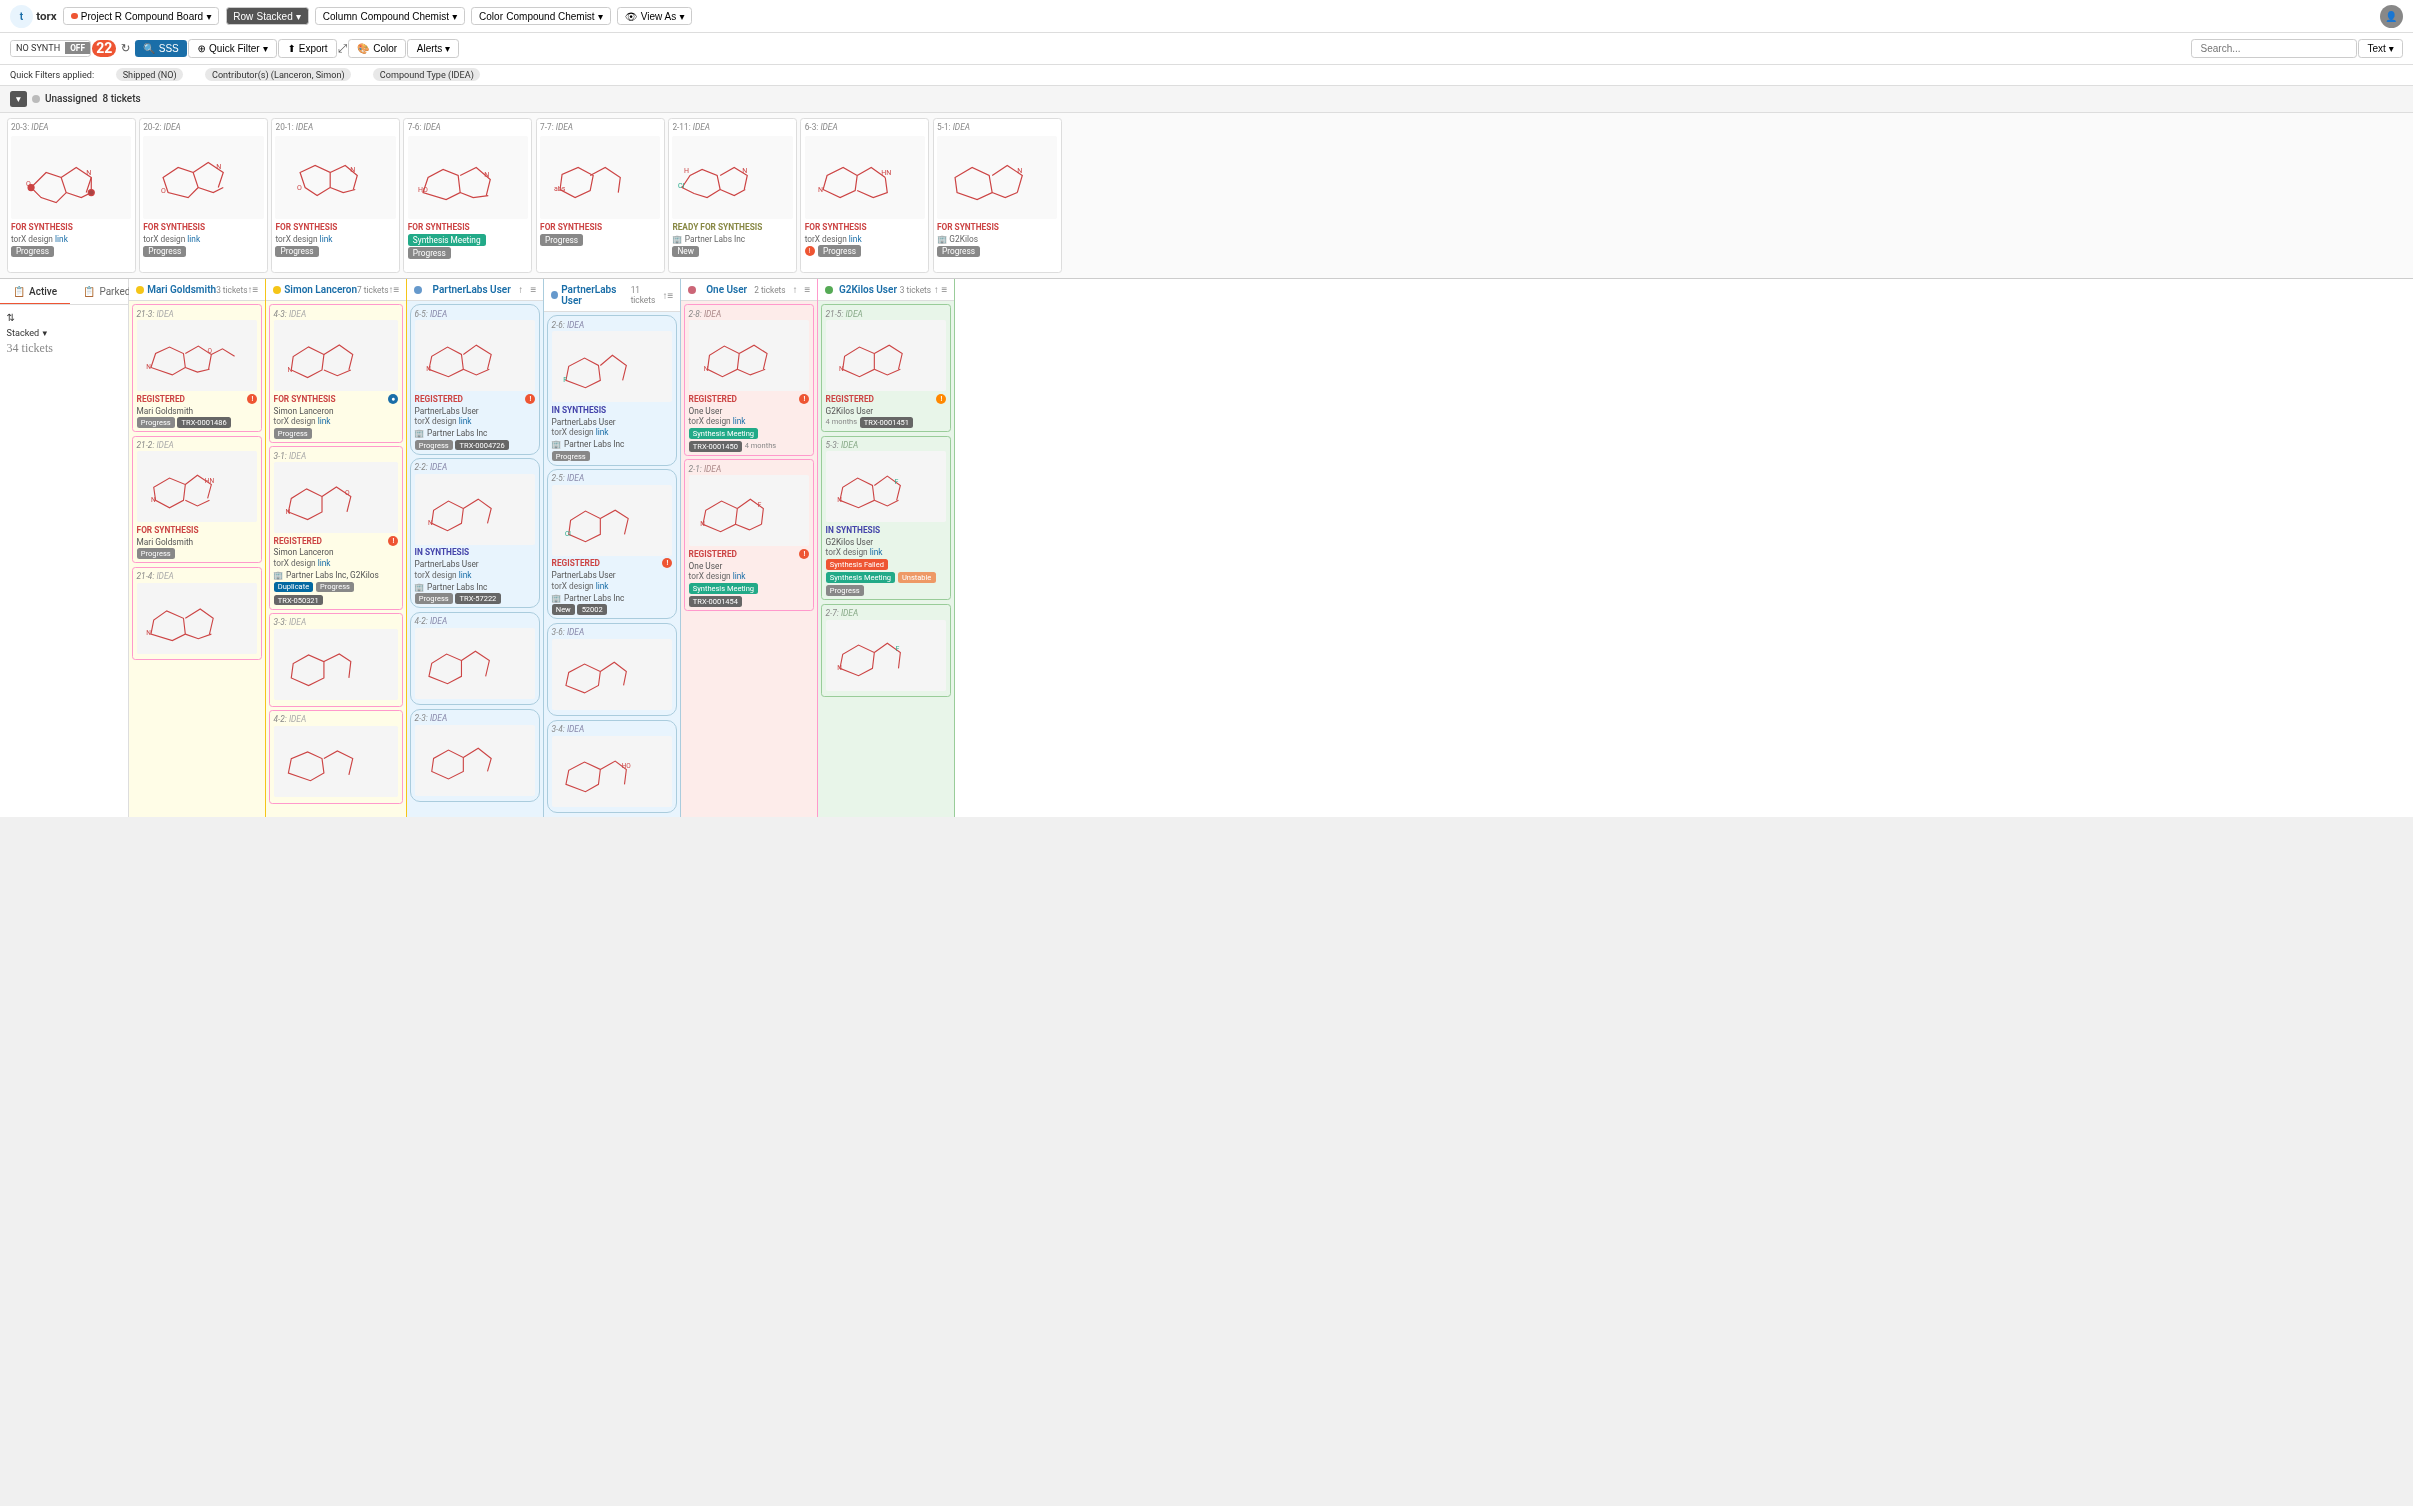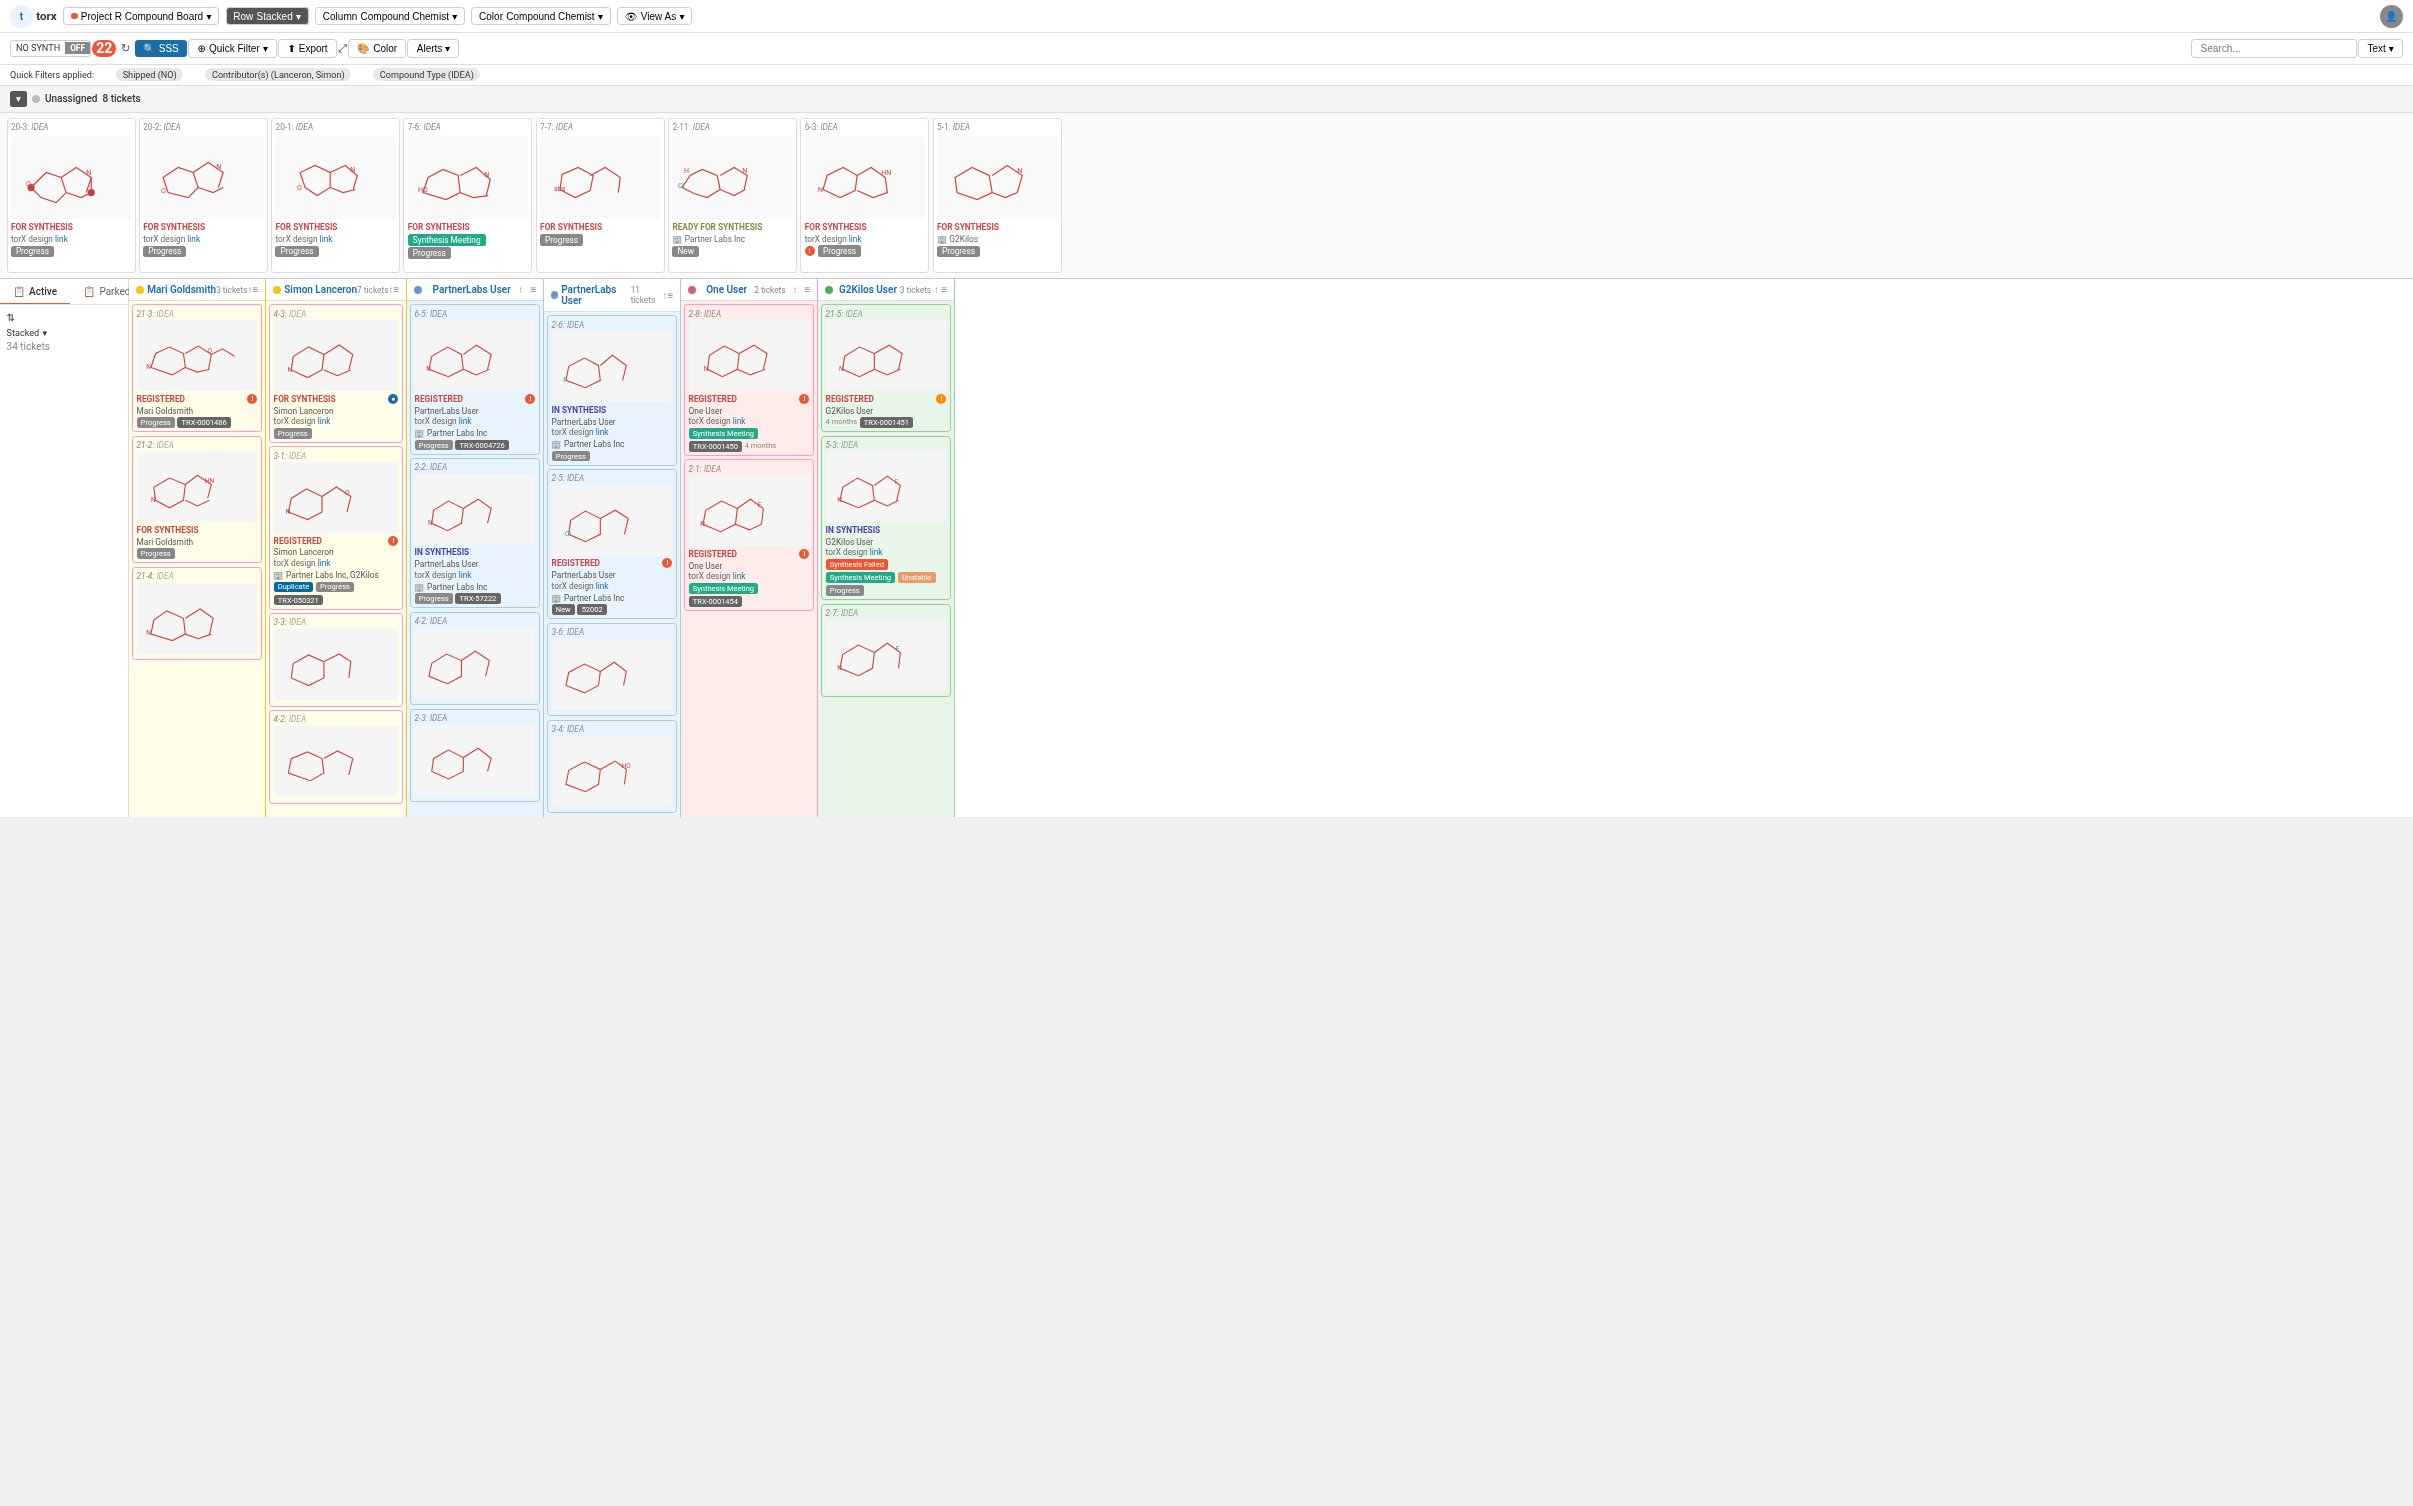--- a/index.html
+++ b/index.html
@@ -58,21 +58,21 @@
     .board-columns { display: flex; flex: 1; overflow-x: auto; }
     .board-column { min-width: 137px; max-width: 137px; background: #f8f8f8; border-right: 0.8px solid #ddd; display: flex; flex-direction: column; }
     .column-header { padding: 5px 6.6px; border-bottom: 0.8px solid #ddd; display: flex; align-items: center; justify-content: space-between; background: #fff; }
     .column-title { font-size: 10px; font-weight: 600; color: #1a6ea8; }
     .column-count { font-size: 8.3px; color: #888; }
     .column-cards { padding: 3.3px; display: flex; flex-direction: column; gap: 3.3px; overflow-y: auto; }
     
     
     .bcard { background: #fff; border-radius: 3.3px; border: 0.8px solid #ddd; padding: 3.3px; cursor: pointer; }
     .bcard.yellow { background: #fffde7; border-color: #f9c; }
-    .bcard.blue { background: #e8f4fd; border-color: #acd; }
+    .bcard.blue { background: #e8f4fd; border-color: #acd; border-radius: 10px; }
     .bcard.red { background: #fdecea; border-color: #f9c; }
     .bcard.green { background: #e8f5e9; border-color: #9c9; }
     .bcard-id { font-size: 8.3px; color: #888; font-style: italic; margin-bottom: 1.7px; }
     .bcard-mol { height: 71px; background: #f5f5f5; border-radius: 1.7px; margin-bottom: 2.5px; display: flex; align-items: center; justify-content: center; }
     .bcard-status { font-size: 8.3px; font-weight: bold; margin-bottom: 1.7px; display: flex; align-items: center; justify-content: space-between; }
     .bcard-status.registered { color: #c44; }
     .bcard-status.for-synthesis { color: #c44; }
     .bcard-status.in-synthesis { color: #44a; }
     .bcard-user { font-size: 8.3px; color: #555; margin-bottom: 0.8px; }
     .bcard-link { font-size: 8.3px; color: #666; margin-bottom: 1.7px; }
@@ -88,21 +88,21 @@
     .badge.synth-fail { background: #e53; }
     .badge.unstable { background: #e96; }
     .badge-4m { font-size: 7.5px; color: #888; }
     
     .icon-circle { width: 10px; height: 10px; border-radius: 50%; display: inline-flex; align-items: center; justify-content: center; font-size: 6.6px; color: #fff; }
     .icon-circle.red { background: #e53; }
     .icon-circle.blue { background: #1a6ea8; }
     .icon-circle.orange { background: #f80; }
     
     .stacked-label { font-size: 9.1px; color: #333; display: flex; align-items: center; gap: 3.3px; margin-bottom: 3.3px; }
-    .ticket-count { font-size: 10px; color: #888; }
+    .ticket-count { font-size: 12px; color: #888; font-family: Liberation Serif, serif; }
     
     .down-arrow { width: 16.6px; height: 16.6px; background: #555; border-radius: 2.5px; display: flex; align-items: center; justify-content: center; color: #fff; font-size: 8.3px; cursor: pointer; }
   </style>
 </head>
 <body>
 
 <div class="header">
   <div class="logo">
     <div class="logo-circle">t</div>
     <span>torx</span>

